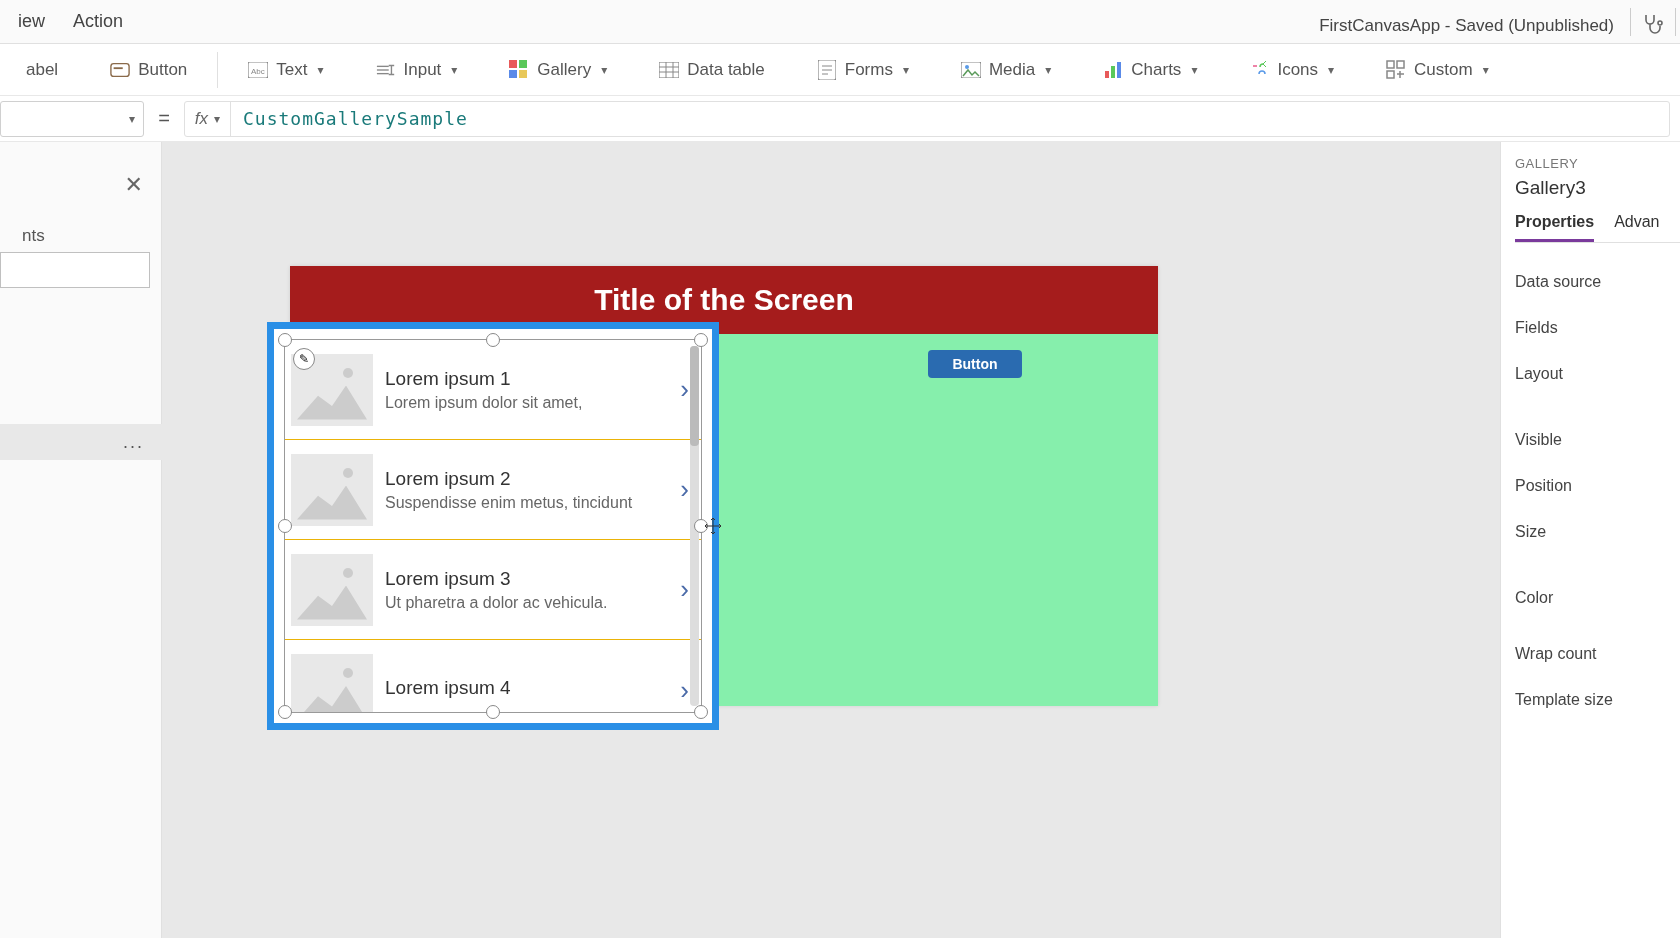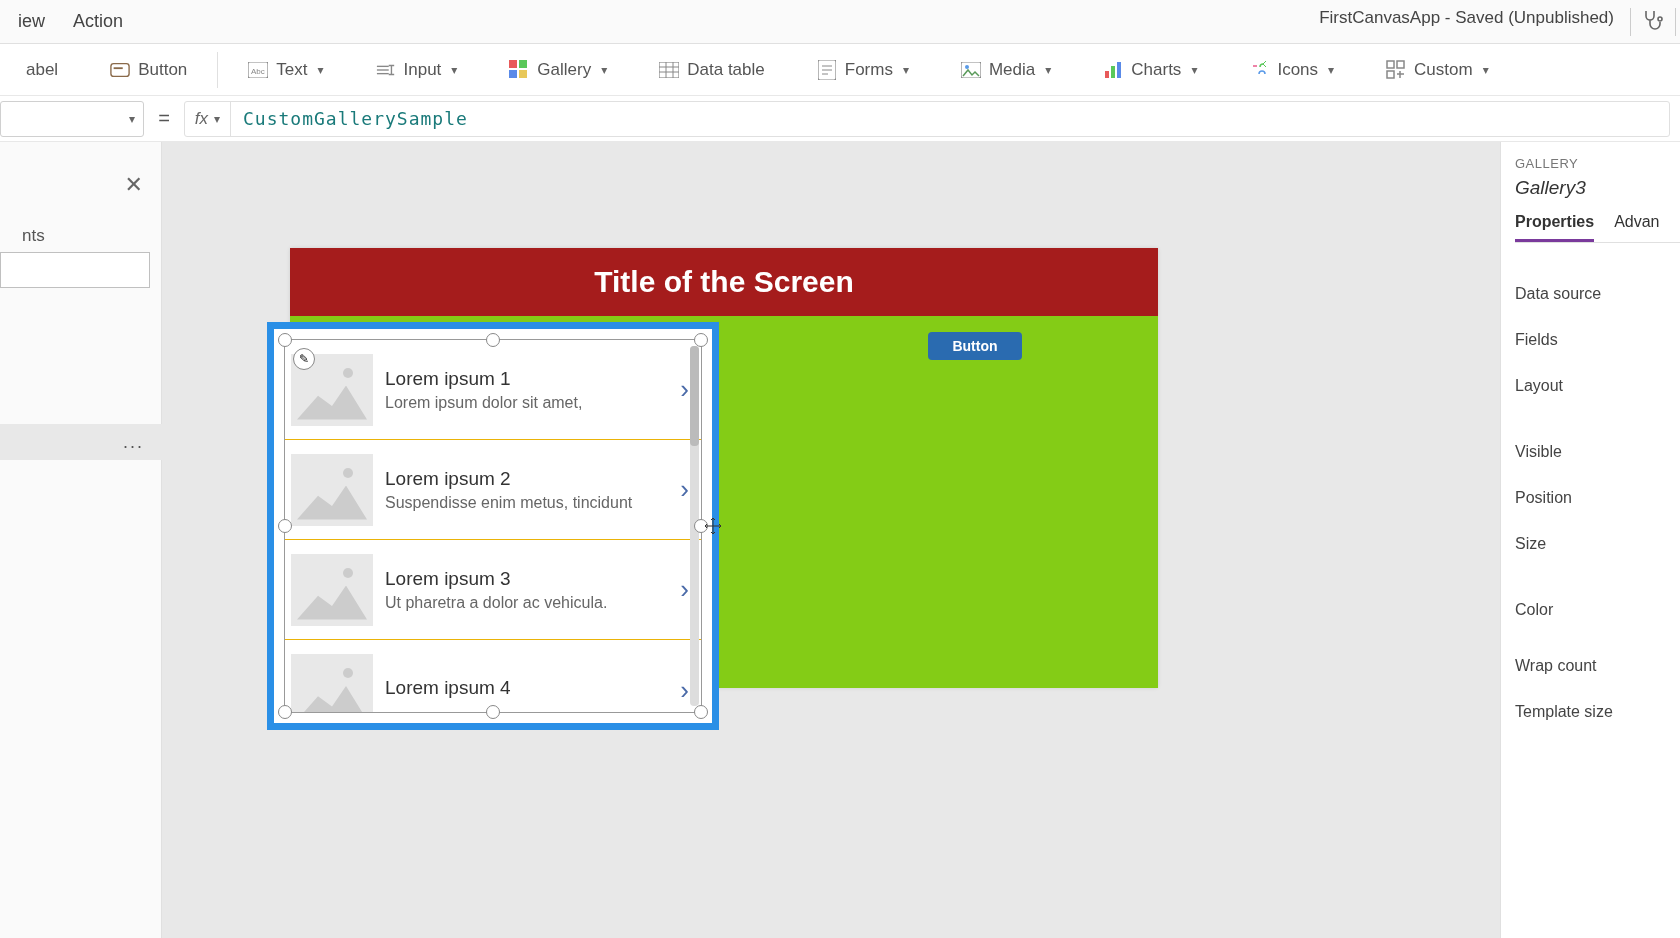--- a/index.html
+++ b/index.html
@@ -1,21 +1,21 @@
 <!DOCTYPE html>
 <html><head>
 <meta charset="utf-8">
 <style>
 * { box-sizing: border-box; margin: 0; padding: 0; font-family: "Segoe UI", Arial, sans-serif; }
 body { width: 1680px; height: 938px; background: #f9f9f9; overflow: hidden; }
 
 
 .menubar { height: 44px; display: flex; align-items: center; padding: 0 4px; border-bottom: 1px solid #e0e0e0; background: #fafafa; }
 .menubar .menu-item { padding: 0 14px; font-size: 18px; color: #444; cursor: pointer; }
-.menubar .right { margin-left: auto; display: flex; align-items: flex-start; gap: 10px; }
+.menubar .right { margin-left: auto; display: flex; align-items: flex-end; gap: 10px; }
 .menubar .app-title { font-size: 17px; color: #444; padding-right: 6px; }
 .menubar .vsep { width: 1px; height: 28px; background: #ccc; }
 .stethoscope { width: 24px; height: 24px; }
 
 
 .ribbon { height: 52px; display: flex; align-items: center; padding: 0 4px 0 0; border-bottom: 1px solid #e8e8e8; background: #fff; }
 .ribbon .rib-item { display: flex; align-items: center; gap: 8px; padding: 0 26px; font-size: 17px; color: #555; cursor: pointer; height: 100%; }
 .ribbon .rib-sep { width: 1px; height: 36px; background: #e0e0e0; margin: 0 4px; }
 .rib-icon { width: 20px; height: 20px; display: inline-flex; align-items: center; justify-content: center; }
 .chev-down { font-size: 12px; color: #666; margin-left: 2px; }
@@ -30,21 +30,21 @@
 
 
 .left-panel { position: absolute; top: 142px; left: 0; width: 162px; height: calc(100% - 142px); background: #fafafa; border-right: 1px solid #e0e0e0; }
 .left-close { position: absolute; top: 30px; right: 18px; font-size: 22px; color: #666; cursor: pointer; }
 .left-tab-label { position: absolute; top: 80px; left: 12px; font-size: 17px; color: #555; padding: 4px 10px; }
 .left-search { position: absolute; top: 110px; left: 0; width: 150px; height: 36px; border: 1px solid #c0c0c0; background: #fff; }
 .left-selected { position: absolute; top: 282px; left: 0; width: 162px; height: 36px; background: #e8e8e8; display: flex; align-items: center; justify-content: flex-end; padding-right: 18px; color: #555; font-size: 18px; letter-spacing: 2px; }
 
 
 .canvas-area { position: absolute; top: 142px; left: 162px; right: 180px; bottom: 0; background: #e8e8e8; overflow: hidden; }
-.app-screen { position: absolute; top: 106px; left: 128px; width: 868px; height: 440px; background: #84cc16; box-shadow: 0 0 4px rgba(0,0,0,0.1); }
+.app-screen { position: absolute; top: 124px; left: 128px; width: 868px; height: 440px; background: #86efac; box-shadow: 0 0 4px rgba(0,0,0,0.1); }
 .screen-header { height: 68px; background: #a51c1c; color: #fff; display: flex; align-items: center; justify-content: center; font-size: 30px; font-weight: bold; }
 .screen-button { position: absolute; top: 84px; right: 136px; width: 94px; height: 28px; background: #2a6bb0; color: #fff; border-radius: 4px; font-size: 14px; font-weight: bold; display: flex; align-items: center; justify-content: center; }
 
 
 .gallery-sel { position: absolute; top: 180px; left: 105px; width: 452px; height: 408px; border: 7px solid #2a8fe6; background: #fff; }
 .gallery-inner { position: absolute; inset: 10px; border: 1px solid #999; background: #fff; }
 .sel-handle { position: absolute; width: 14px; height: 14px; background: #fff; border: 1px solid #888; border-radius: 50%; z-index: 5; }
 .sh-tl { top: 4px; left: 4px; } .sh-tm { top: 4px; left: 50%; transform: translateX(-50%); } .sh-tr { top: 4px; right: 4px; }
 .sh-ml { top: 50%; left: 4px; transform: translateY(-50%); } .sh-mr { top: 50%; right: 4px; transform: translateY(-50%); }
 .sh-bl { bottom: 4px; left: 4px; } .sh-bm { bottom: 4px; left: 50%; transform: translateX(-50%); } .sh-br { bottom: 4px; right: 4px; }
@@ -59,22 +59,22 @@
 .g-img::before { content: ""; position: absolute; top: 14px; right: 20px; width: 10px; height: 10px; background: #ccc; border-radius: 50%; }
 .g-img::after { content: ""; position: absolute; bottom: 6px; left: 6px; right: 6px; height: 34px; background: #ccc; clip-path: polygon(0 100%, 30% 30%, 50% 60%, 70% 0, 100% 100%); }
 .g-text { flex: 1; padding: 0 12px; }
 .g-title { font-size: 19px; color: #333; margin-bottom: 4px; }
 .g-sub { font-size: 16px; color: #666; }
 .g-arrow { font-size: 26px; color: #4a6aa8; font-weight: 300; }
 
 
 .prop-panel { position: absolute; top: 142px; right: 0; width: 180px; height: calc(100% - 142px); background: #fff; border-left: 1px solid #e0e0e0; padding: 14px 0 0 14px; }
 .prop-panel .cat { font-size: 13px; color: #777; letter-spacing: 0.5px; }
-.prop-panel .obj-name { font-size: 19px; color: #333; margin: 6px 0 14px 0; font-style: italic; }
-.prop-tabs { display: flex; gap: 20px; border-bottom: 1px solid #e0e0e0; margin-bottom: 28px; }
+.prop-panel .obj-name { font-size: 19px; color: #333; margin: 6px 0 14px 0; }
+.prop-tabs { display: flex; gap: 20px; border-bottom: 1px solid #e0e0e0; margin-bottom: 16px; }
 .prop-tab { font-size: 16px; color: #333; padding-bottom: 8px; cursor: pointer; }
 .prop-tab.active { font-weight: 600; border-bottom: 3px solid #7a3a9c; }
 .prop-row { font-size: 16px; color: #444; padding: 14px 0; }
 
 
 svg { display: block; }
 </style>
 </head>
 <body>
 

